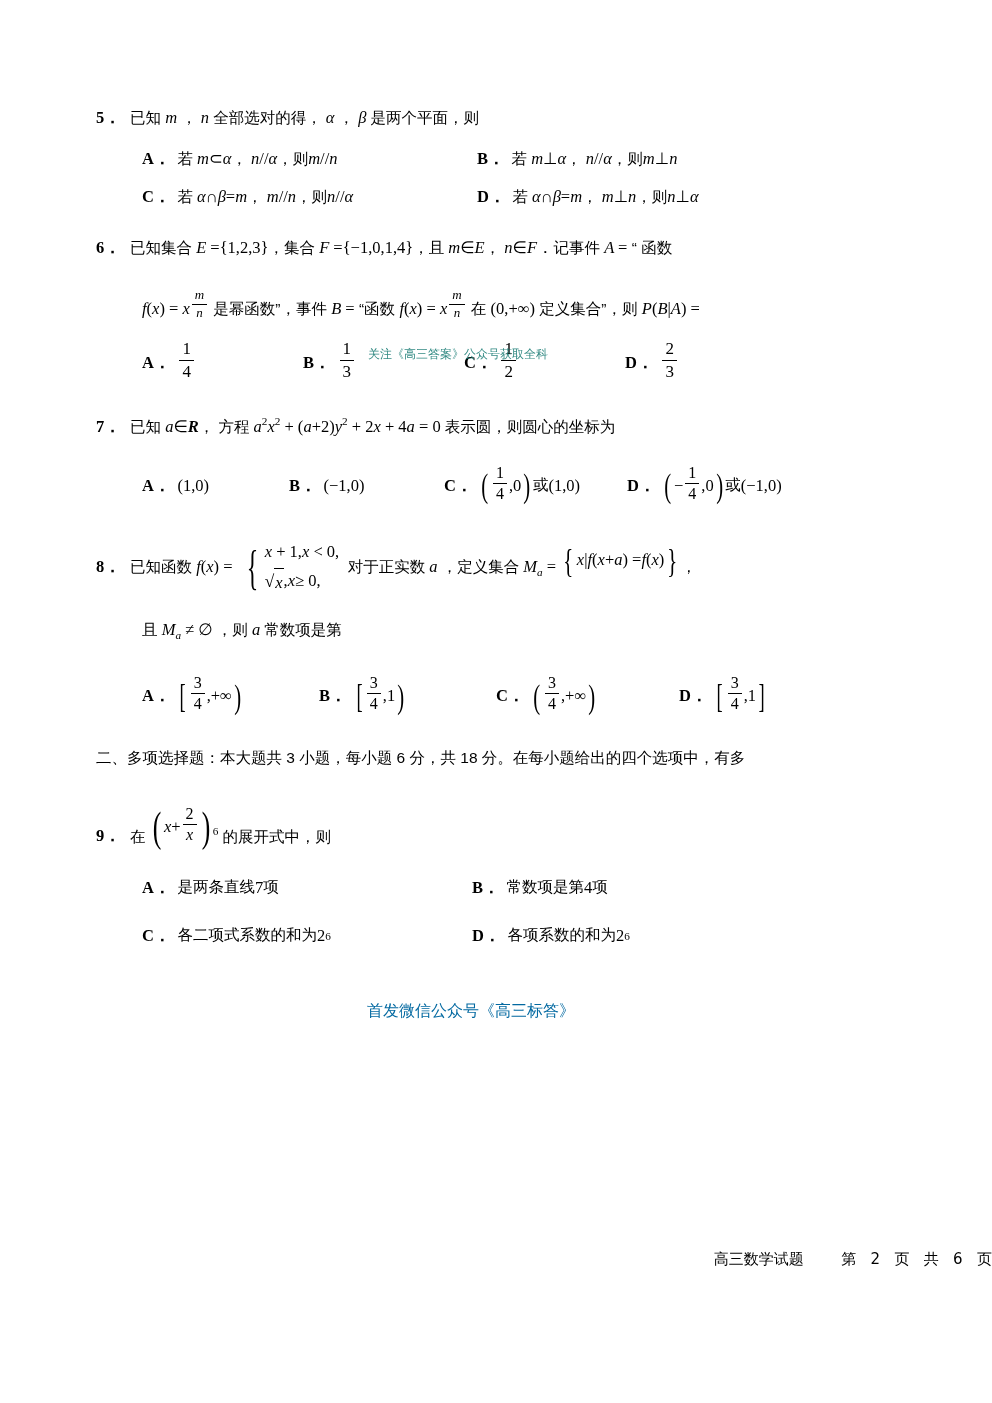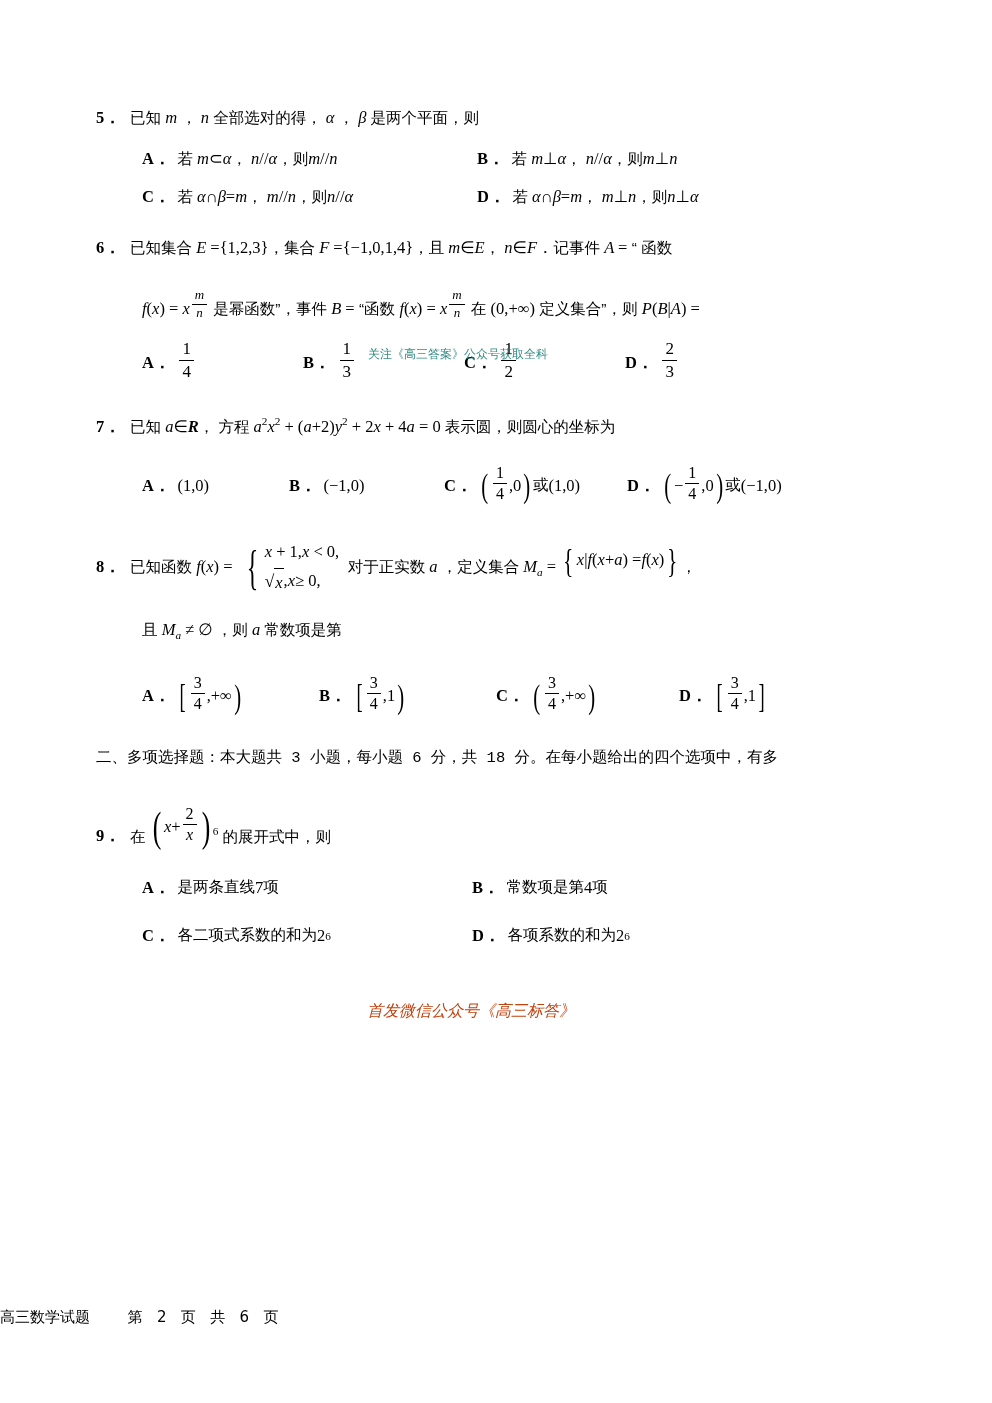--- a/index.html
+++ b/index.html
@@ -163,42 +163,41 @@
     color: #0f766e;
     font-family: Liberation Serif, serif;
     font-size: 12px;
     white-space: nowrap;
     opacity: 0.85;
   }
   .watermark2 {
     position: absolute;
     left: 367px;
     top: 1001px;
-    color: #c2410c;
+    color: #0369a1;
     font-family: "DejaVu Sans", sans-serif;
     font-size: 16px;
     white-space: nowrap;
-    font-style: italic;
   }
   .section-head {
     margin-top: 26px;
-    font-family: Liberation Mono, monospace;
+    font-family: Liberation Sans, sans-serif;
     font-size: 15.5px;
     line-height: 1.95;
     padding-left: 0px;
   }
   .section-head .l2 {
     padding-left: 34px;
   }
   .footer {
     position: absolute;
     left: 0;
-    top: 1308px;
+    top: 1250px;
     width: 992px;
-    text-align: left;
+    text-align: right;
     font-family: "DejaVu Sans", sans-serif;
     font-size: 15px;
   }
   .footer .gap {
     display: inline-block;
     width: 28px;
   }
   .q9opts {
     padding-left: 46px;
     font-size: 16.5px;

